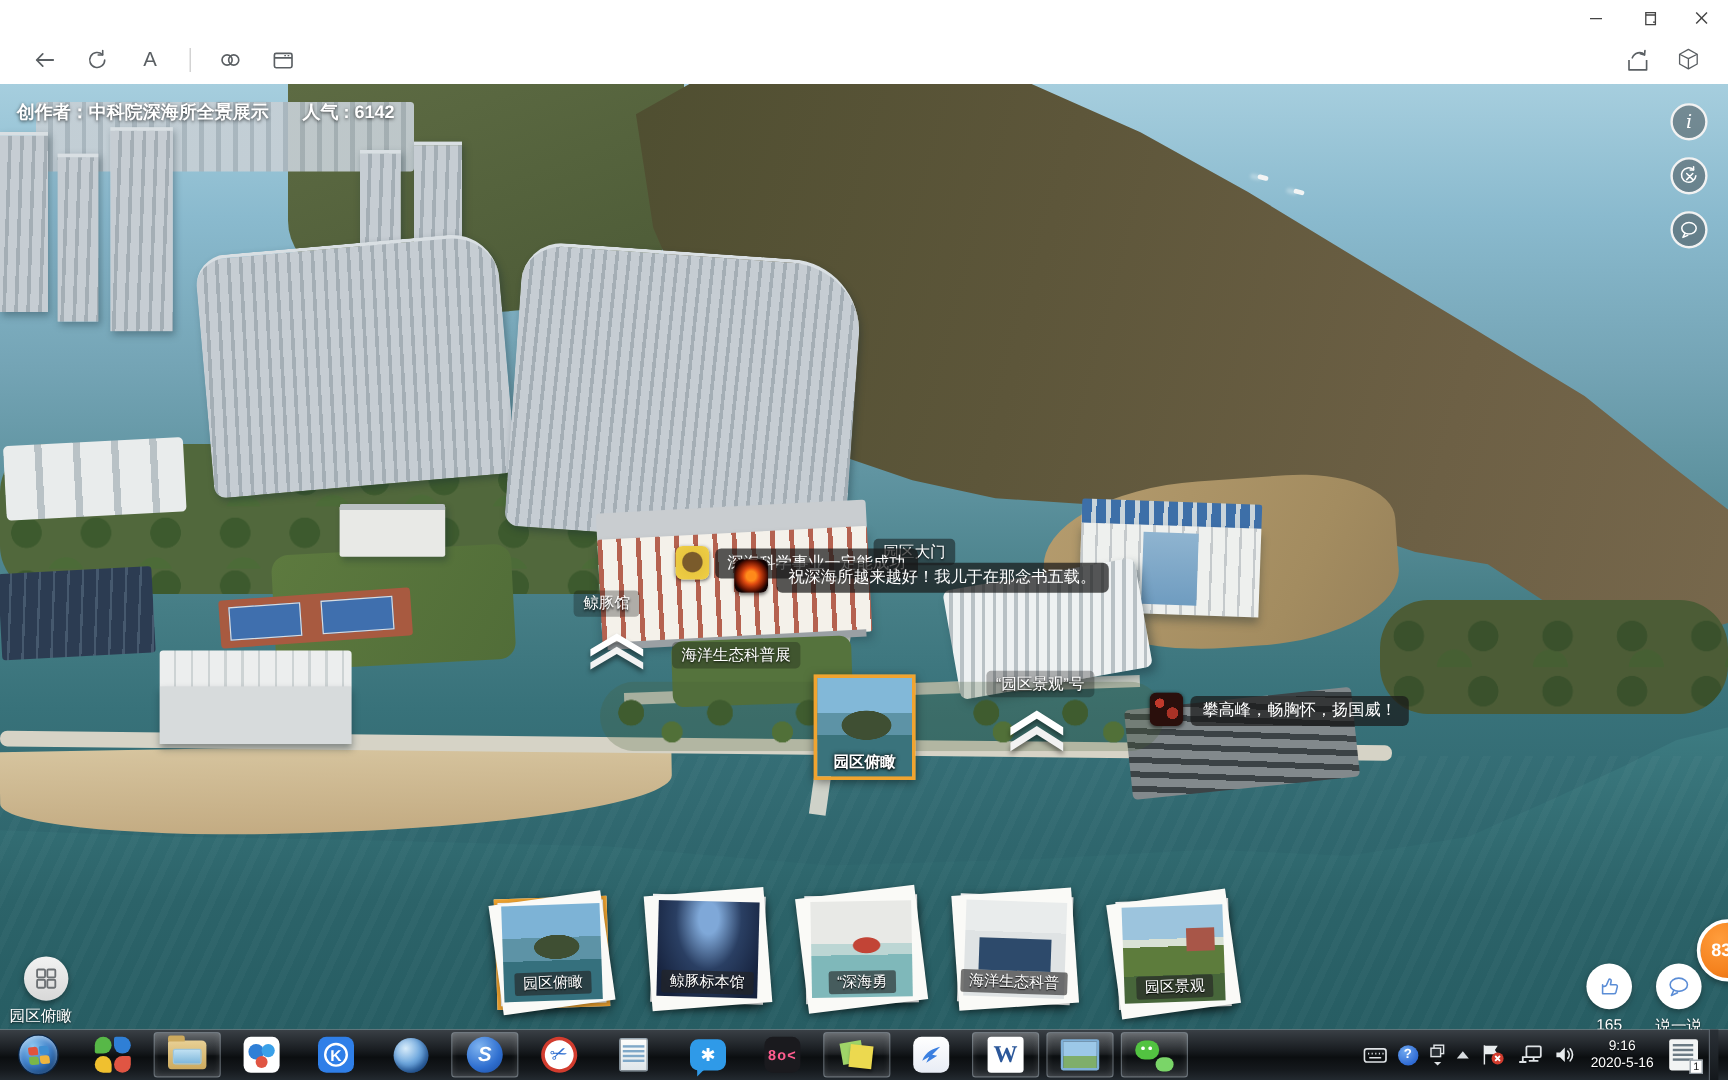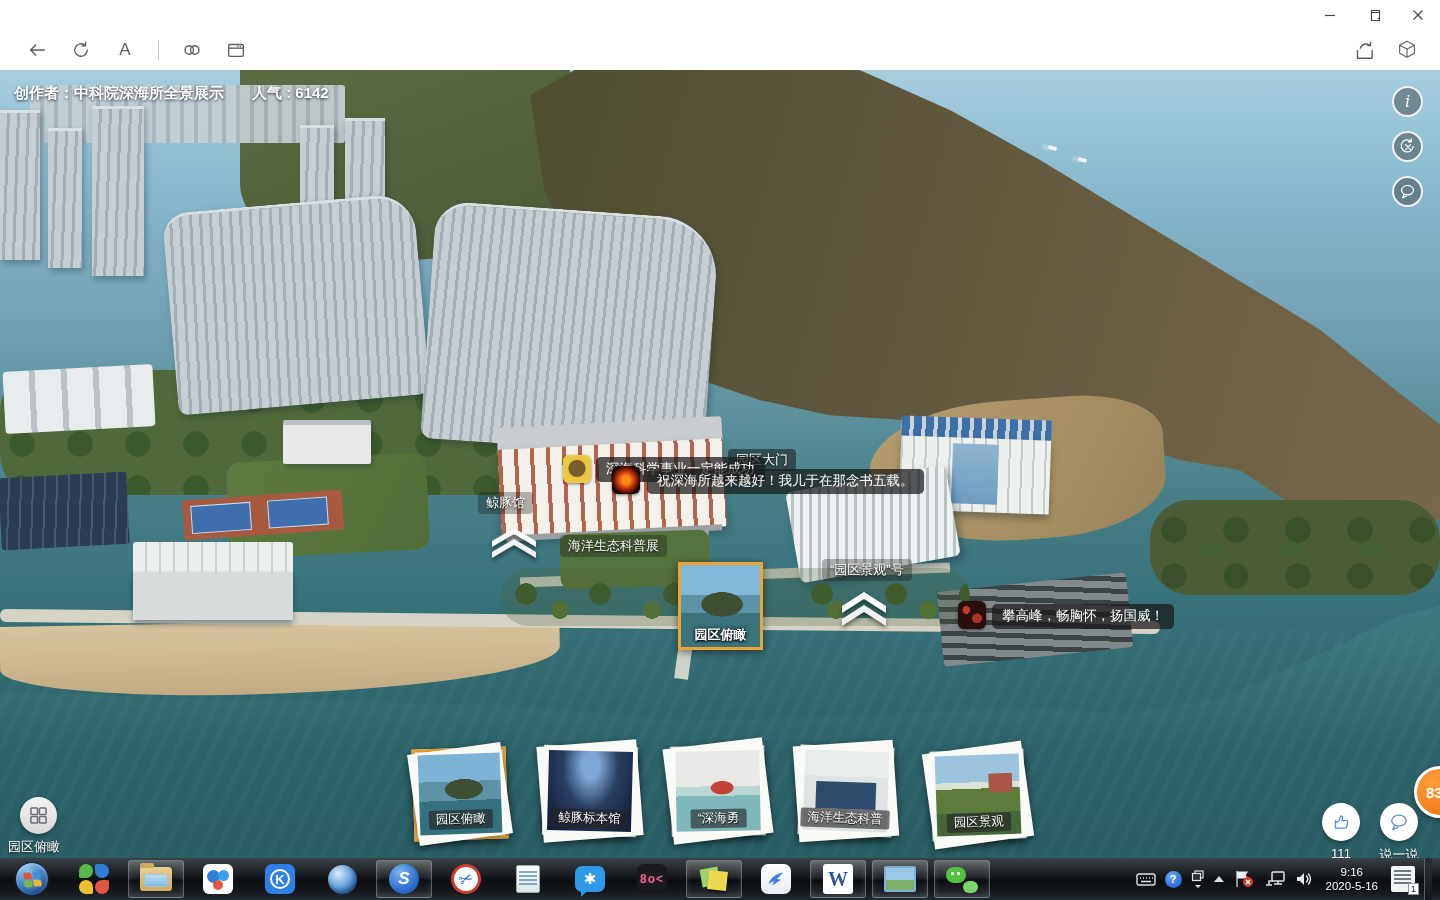--- a/index.html
+++ b/index.html
@@ -108,21 +108,21 @@
   .dm { display:flex; align-items:flex-start; }
   .dm-ava { width:28px; height:28px; border-radius:6px; flex:none; box-shadow:0 1px 3px rgba(0,0,0,.5); }
   .ava-bird { background:radial-gradient(circle at 50% 48%,#7a5b2b 0 8px,#e8c63f 9px,#f0cf45 100%); }
   .ava-fire { background:radial-gradient(circle at 50% 50%,#ff8a1a 0 4px,#e04a10 7px,#6b1502 12px,#120202 15px); }
   .ava-maroon { background:radial-gradient(circle 4px at 30% 32%,#c0392b 96%,transparent),radial-gradient(circle 5px at 68% 62%,#a93226 96%,transparent),#2a0f0c; }
   .dm-pill { background:rgba(25,25,25,.72); color:#fff; border-radius:5px; padding:3px 10px 4px; font-size:13.5px; white-space:nowrap; }
   .dm1 { left:563px; top:385px; z-index:11; }
   .dm1 .dm-pill { margin-left:5px; margin-top:2px; }
   .dm2 { left:612px; top:396px; z-index:12; }
   .dm2 .dm-pill { margin-left:7px; margin-top:3px; }
-  .dm3 { left:958px; top:531px; z-index:11; }
+  .dm3 { left:958px; top:507px; z-index:11; }
   .dm3 .dm-pill { margin-left:6px; margin-top:3px; }
 
   .hotspot-thumb { left:678px; top:492px; width:85px; height:88px; z-index:11; border:3px solid #f0a430; box-shadow:0 2px 8px rgba(0,0,0,.5);
     background:radial-gradient(ellipse 34px 20px at 52% 48%,#3f4f33 0 60%,transparent 62%),linear-gradient(180deg,#82b8d8 0 36%,#5d93a6 36% 58%,#3a737c 58% 100%); }
   .hotspot-thumb .hlabel { position:absolute; left:50%; bottom:3px; transform:translateX(-50%); color:#fff; font-size:13px; font-weight:700; white-space:nowrap; text-shadow:0 1px 2px #000,0 0 4px #000; }
 
   .thumb { position:absolute; z-index:12; width:94px; background:#fff; padding:5px; box-shadow:0 4px 9px rgba(0,0,0,.5); }
   .thumb::before { content:""; position:absolute; inset:-3px; background:#fafaf7; transform:rotate(-6deg); z-index:-1; box-shadow:0 2px 6px rgba(0,0,0,.4); }
   .thumb .ph { width:84px; height:80px; position:relative; }
   .thumb .tlabel { position:absolute; bottom:8px; left:50%; transform:translateX(-50%); white-space:nowrap; background:rgba(35,35,35,.62); color:#fff; font-size:12.5px; padding:1px 7px; border-radius:2px; text-shadow:0 1px 1px #000; }
@@ -417,21 +417,21 @@
       <svg width="22" height="22" viewBox="0 0 32 32">
           <path d="M8 14v11M8 25h13.5c1.6 0 2.4-.9 2.7-2l1.6-6.5c.3-1.3-.4-2.5-2-2.5h-6.3l.9-4.8c.3-1.9-2.3-2.7-3-1l-2.7 6.3c-.5 1-1.2 1.5-2.7 1.5H8" fill="none" stroke="#5b8dd6" stroke-width="1.9" stroke-linecap="round" stroke-linejoin="round"></path>
         </svg>
     </div>
     <div class="ov round-act say-btn">
       <svg width="22" height="22" viewBox="0 0 32 32">
           <ellipse cx="16" cy="14" rx="10.5" ry="8" fill="none" stroke="#5b8dd6" stroke-width="1.9"></ellipse>
           <path d="M10 20.5L7 27l8-3.5" fill="none" stroke="#5b8dd6" stroke-width="1.9" stroke-linejoin="round"></path>
         </svg>
     </div>
-    <div class="ov act-label like-label">111</div>
+    <div class="ov act-label like-label">165</div>
     <div class="ov act-label say-label">说一说</div>
     <div class="ov float-badge">83</div>
   </div>
 
   <div id="taskbar">
     <div class="tb-apps">
       <div class="app">
         <div class="orb">
             <span class="flag">
               <i class="fl1"></i>

